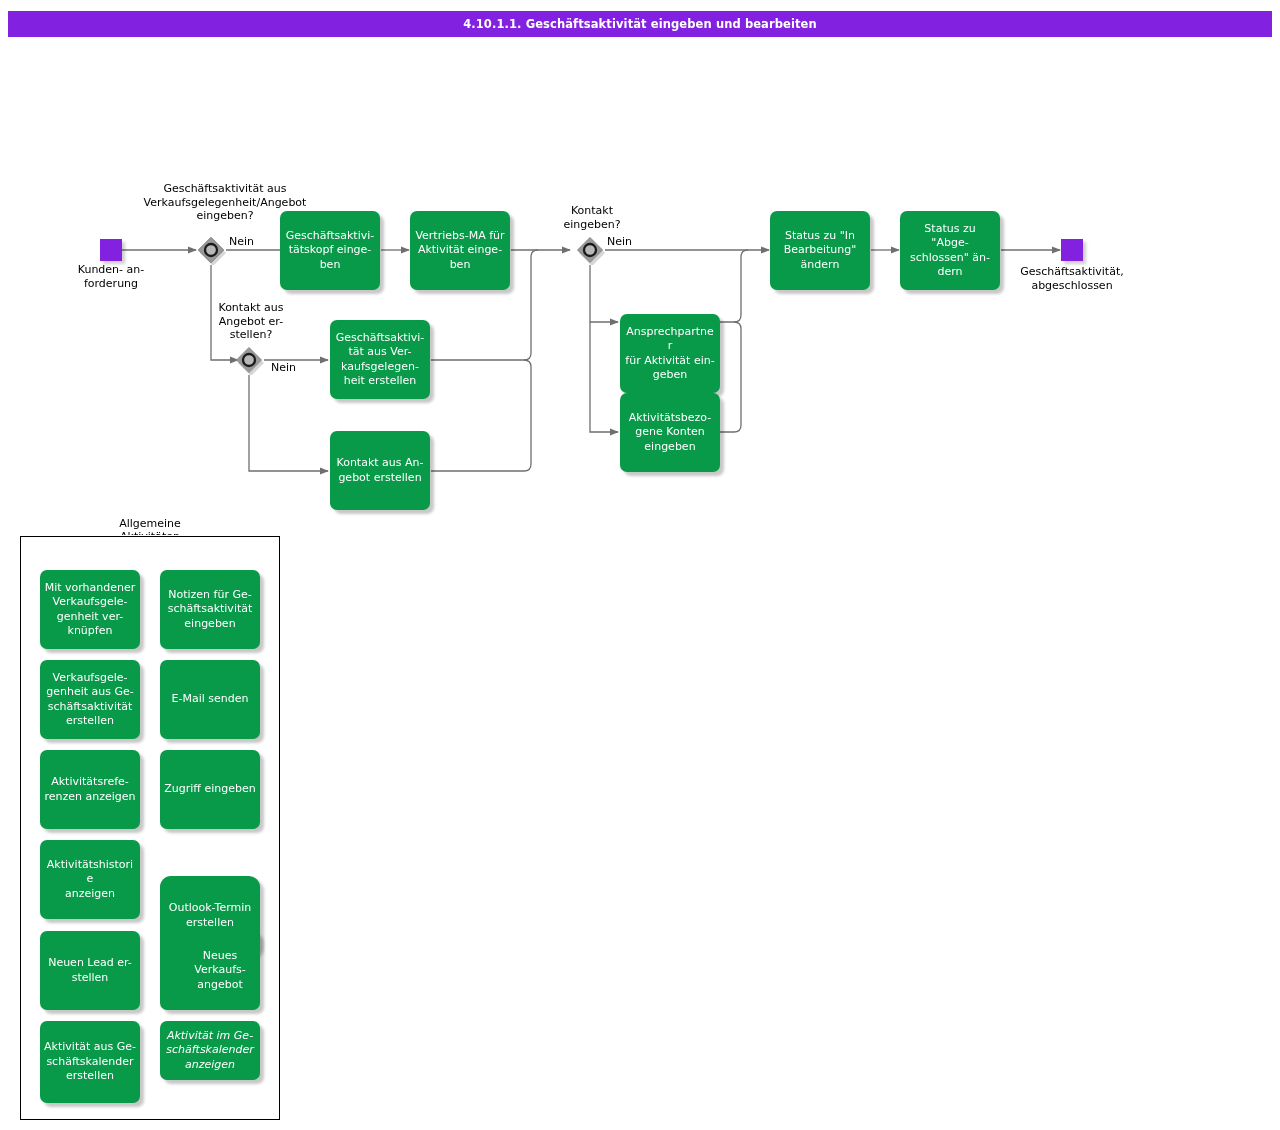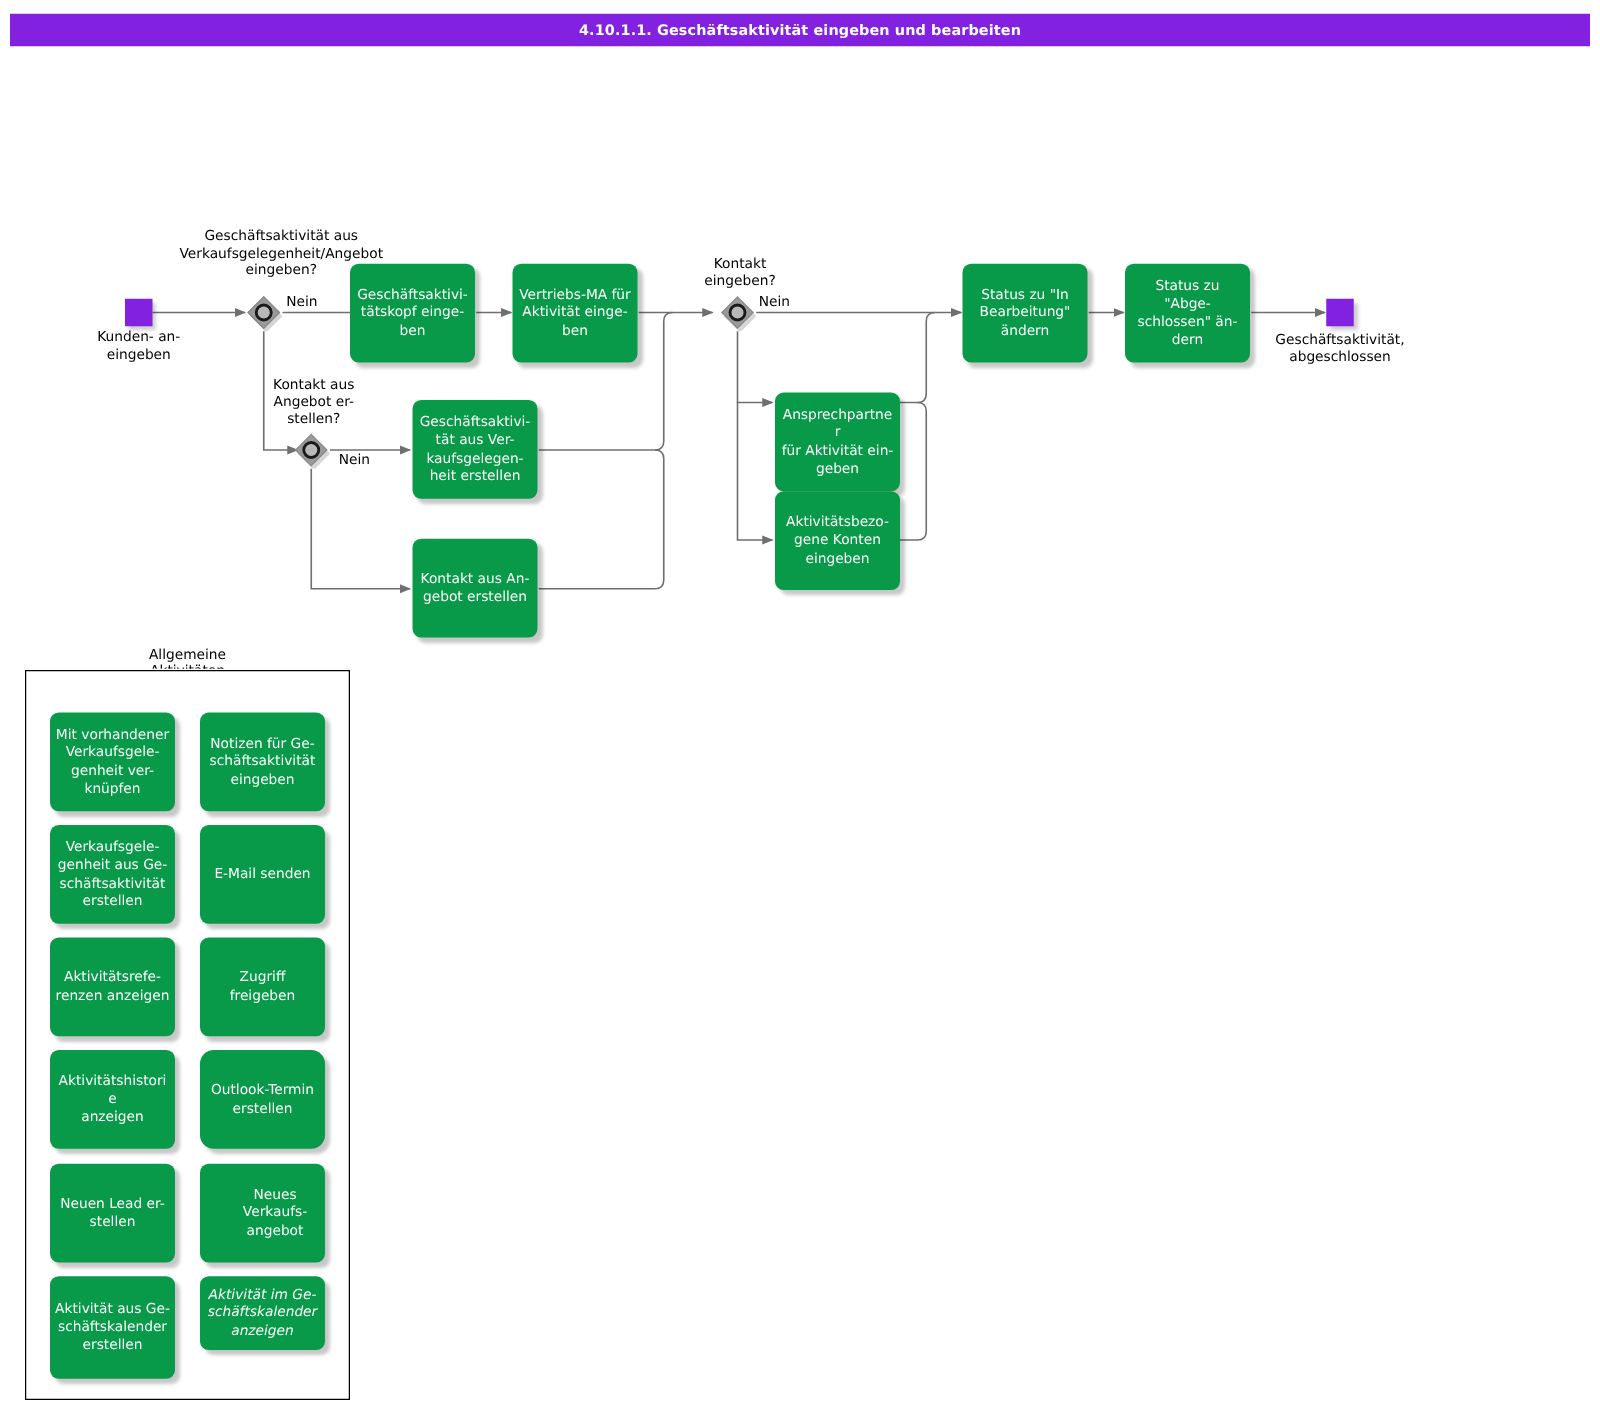--- a/index.html
+++ b/index.html
@@ -165,21 +165,21 @@
       <path d="M 720 432 L 734 432 Q 741 432 741 425 L 741 329 Q 741 322 734 322"></path>
 
       <path d="M 871 250 L 899 250" marker-end="url(#arrow)"></path>
 
       <path d="M 1001 250 L 1060 250" marker-end="url(#arrow)"></path>
     </g>
   </svg>
 
   <div class="terminal" style="left:100px; top:239px;"></div>
   <div class="flabel" style="left:52px; top:263px; width:118px;">Kunden- an-
-eingeben</div>
+forderung</div>
 
   <div class="terminal" style="left:1061px; top:239px;"></div>
   <div class="flabel" style="left:1006px; top:265px; width:132px;">Geschäftsaktivität,
 abgeschlossen</div>
 
   <div class="flabel" style="left:134px; top:182px; width:182px;">Geschäftsaktivität aus
 Verkaufsgelegenheit/Angebot
 eingeben?</div>
   <div class="decision" style="left:196px; top:235px;">
     <svg width="30" height="30" viewBox="0 0 30 30">
@@ -287,28 +287,28 @@
   </div>
   <div class="node" style="left:160px; top:660px; width:100px; height:79px;">
     <span class="node-label">E-Mail senden</span>
   </div>
 
   <div class="node" style="left:40px; top:750px; width:100px; height:79px;">
     <span class="node-label">Aktivitätsrefe-
 renzen anzeigen</span>
   </div>
   <div class="node" style="left:160px; top:750px; width:100px; height:79px;">
-    <span class="node-label">Zugriff freigeben</span>
+    <span class="node-label">Zugriff eingeben</span>
   </div>
 
   <div class="node" style="left:40px; top:840px; width:100px; height:79px;">
     <span class="node-label">Aktivitätshistorie
 anzeigen</span>
   </div>
-  <div class="node" style="left:160px; top:840px; width:100px; height:79px;border-radius:11px;">
+  <div class="node" style="left:160px; top:876px; width:100px; height:79px;border-radius:11px;">
     <span class="node-label">Outlook-Termin
 erstellen</span>
   </div>
 
   <div class="node" style="left:40px; top:931px; width:100px; height:79px;">
     <span class="node-label">Neuen Lead er-
 stellen</span>
   </div>
   <div class="node" style="left:160px; top:931px; width:100px; height:79px;padding-left:24px;">
     <span class="node-label">Neues Verkaufs-

